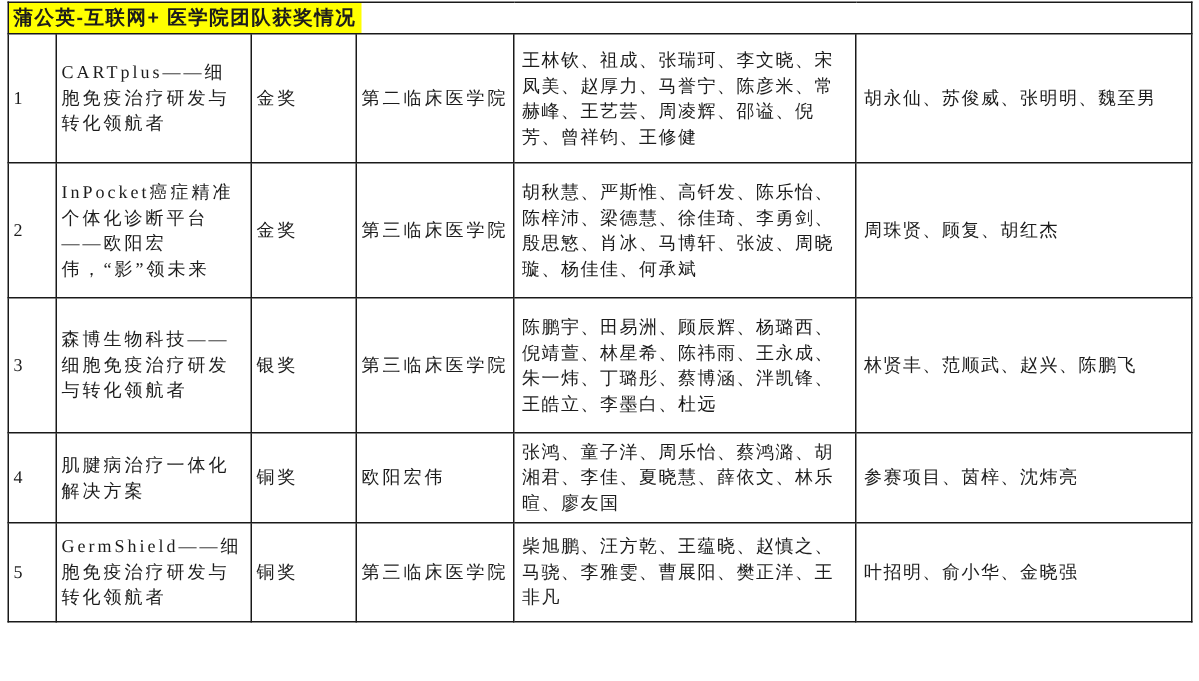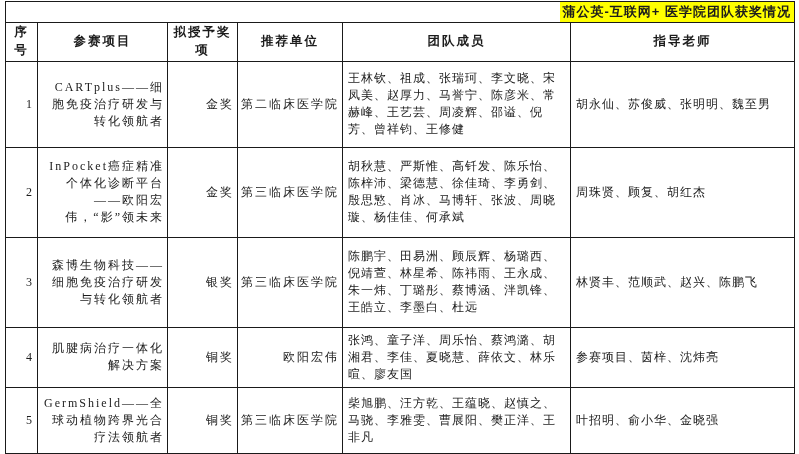--- a/index.html
+++ b/index.html
@@ -41,41 +41,41 @@
   }
   tr.r-title  { height: 21px; }
   tr.r-header { height: 35px; }
   tr.r1 { height: 86px; }
   tr.r2 { height: 90px; }
   tr.r3 { height: 90px; }
   tr.r4 { height: 60px; }
   tr.r5 { height: 66px; }
 
   td.title-cell {
-    text-align: right;
+    text-align: left;
     padding: 0;
   }
   .title-highlight {
     display: inline-block;
     background: #ffff00;
     font-weight: bold;
     font-size: 13px;
     font-family: "Liberation Sans", "DejaVu Sans", sans-serif;
     padding: 1px 3px;
     letter-spacing: 1px;
   }
   th {
     font-weight: bold;
     text-align: center;
     font-size: 12.5px;
     font-family: "Liberation Sans", "DejaVu Sans", sans-serif;
     letter-spacing: 2px;
   }
   td.cell-center {
-    text-align: right;
+    text-align: left;
     letter-spacing: 2px;
   }
   td.cell-left {
     text-align: left;
     padding: 2px 5px;
     letter-spacing: 1px;
   }
 </style>
 </head>
 <body>
@@ -91,28 +91,20 @@
       <col class="c-teachers">
     </colgroup>
 
     <tbody>
         <tr class="r-title">
       <td class="title-cell" colspan="6">
         <span class="title-highlight">蒲公英-互联网+ 医学院团队获奖情况</span>
       </td>
     </tr>
 
-    <tr class="r-header">
-      <th>序号</th>
-      <th>参赛项目</th>
-      <th>拟授予奖项</th>
-      <th>推荐单位</th>
-      <th>团队成员</th>
-      <th>指导老师</th>
-    </tr>
 
     <tr class="r1">
       <td class="cell-center">1</td>
       <td class="cell-center">CARTplus——细胞免疫治疗研发与转化领航者</td>
       <td class="cell-center">金奖</td>
       <td class="cell-center">第二临床医学院</td>
       <td class="cell-left">王林钦、祖成、张瑞珂、李文晓、宋凤美、赵厚力、马誉宁、陈彦米、常赫峰、王艺芸、周凌辉、邵谥、倪芳、曾祥钧、王修健</td>
       <td class="cell-left">胡永仙、苏俊威、张明明、魏至男</td>
     </tr>
 
@@ -138,21 +130,21 @@
       <td class="cell-center">4</td>
       <td class="cell-center">肌腱病治疗一体化解决方案</td>
       <td class="cell-center">铜奖</td>
       <td class="cell-center">欧阳宏伟</td>
       <td class="cell-left">张鸿、童子洋、周乐怡、蔡鸿潞、胡湘君、李佳、夏晓慧、薛依文、林乐暄、廖友国</td>
       <td class="cell-left">参赛项目、茵梓、沈炜亮</td>
     </tr>
 
     <tr class="r5">
       <td class="cell-center">5</td>
-      <td class="cell-center">GermShield——全球动植物跨界光合疗法领航者</td>
+      <td class="cell-center">GermShield——细胞免疫治疗研发与转化领航者</td>
       <td class="cell-center">铜奖</td>
       <td class="cell-center">第三临床医学院</td>
       <td class="cell-left">柴旭鹏、汪方乾、王蕴晓、赵慎之、马骁、李雅雯、曹展阳、樊正洋、王非凡</td>
       <td class="cell-left">叶招明、俞小华、金晓强</td>
     </tr>
   </tbody>
     </table>
 </div>
 
 </body></html>

